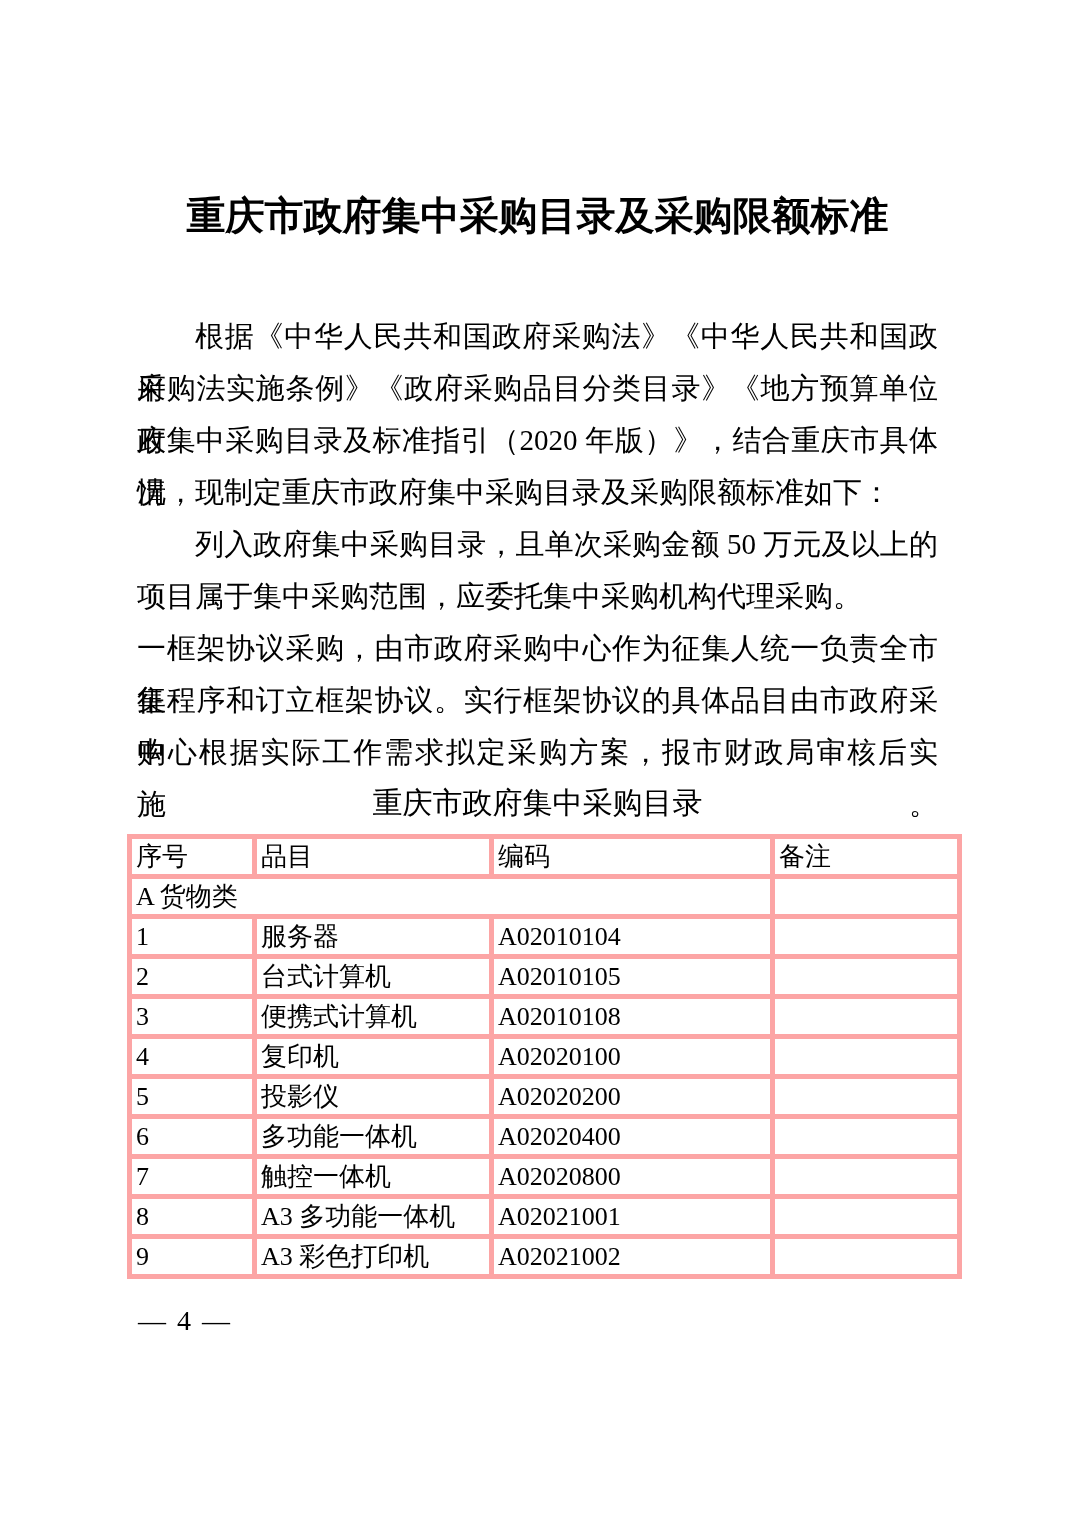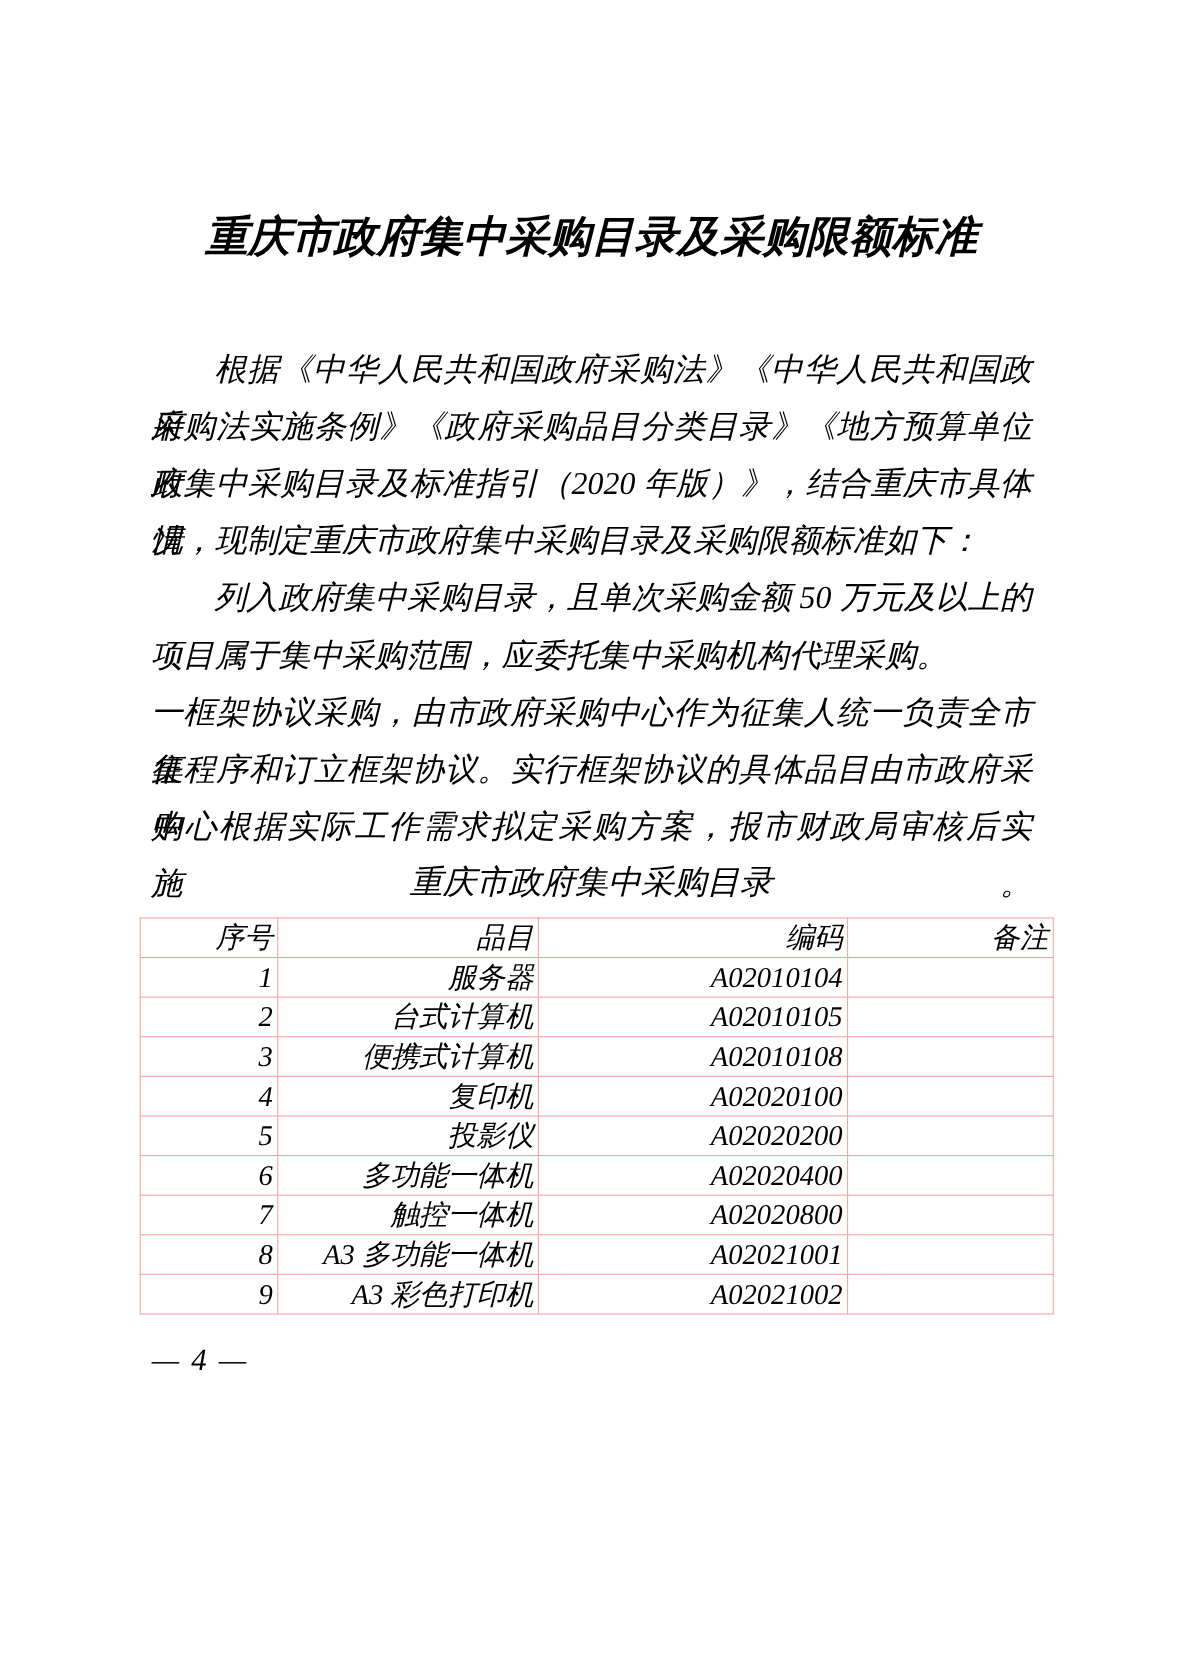--- a/index.html
+++ b/index.html
@@ -5,21 +5,20 @@
   * { margin: 0; padding: 0; box-sizing: border-box; }
   html, body { background: #ffffff; }
   .page {
     position: relative;
     width: 1075px;
     height: 1520px;
     background: #ffffff;
     color: #000000;
     font-family: "Liberation Serif", "DejaVu Serif", serif;
     overflow: hidden;
-    font-style: italic;
   }
   .doc-title {
     margin-top: 192px;
     text-align: center;
     font-family: "Liberation Sans", "DejaVu Sans", sans-serif;
     font-weight: 700;
     font-size: 39px;
     line-height: 48px;
     letter-spacing: 0px;
   }
@@ -45,23 +44,23 @@
     line-height: 38px;
   }
   table.catalog {
     margin: 12px 0 0 127px;
     width: 830px;
     border-collapse: collapse;
     table-layout: fixed;
     font-size: 26px;
   }
   table.catalog th, table.catalog td {
-    border: 1px solid #fca5a5;
+    border: 5px solid #fca5a5;
     height: 30px;
-    text-align: right;
+    text-align: left;
     vertical-align: middle;
     font-weight: normal;
     padding: 0 4px;
     overflow: hidden;
   }
   .page-number {
     margin: 26px 0 0 138px;
     font-size: 28px;
     letter-spacing: 2px;
   }
@@ -93,20 +92,24 @@
       <col style="width:237px">
       <col style="width:281px">
       <col style="width:187px">
     </colgroup>
     <tbody>
         <tr>
       <th>序号</th>
       <th>品目</th>
       <th>编码</th>
       <th>备注</th>
+    </tr>
+    <tr>
+      <td colspan="3">A 货物类</td>
+      <td></td>
     </tr>
     <tr>
       <td>1</td>
       <td>服务器</td>
       <td>A02010104</td>
       <td></td>
     </tr>
     <tr>
       <td>2</td>
       <td>台式计算机</td>

